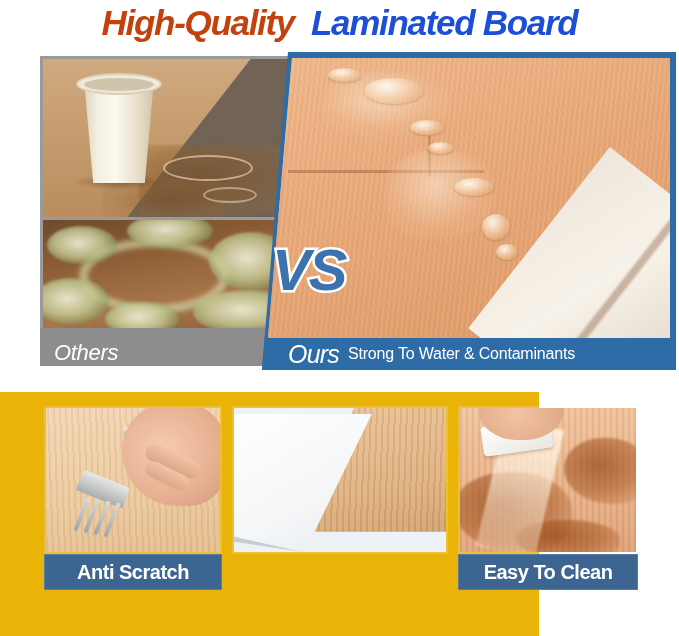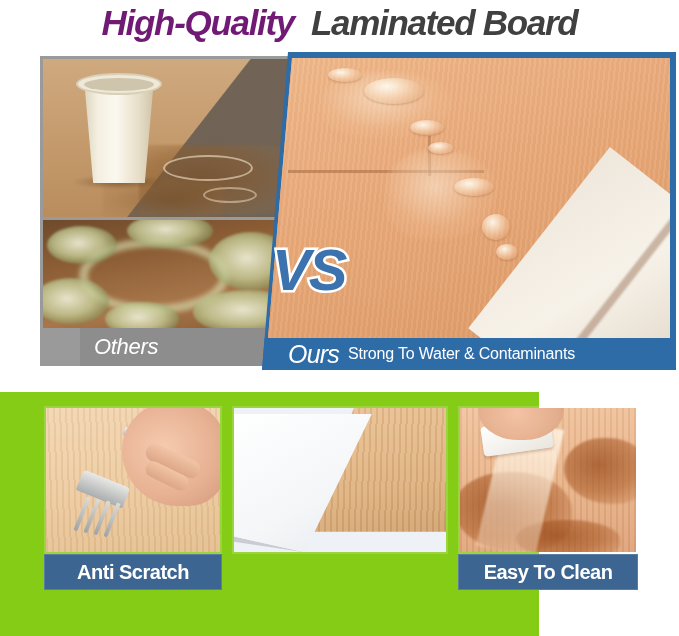--- a/index.html
+++ b/index.html
@@ -9,22 +9,22 @@
   
   #header {
     position:absolute; left:0; top:0; width:679px; height:46px;
     display:flex; align-items:center; justify-content:center;
     white-space:nowrap;
   }
   .title-word {
     font-size:35px; font-weight:bold; font-style:italic;
     letter-spacing:-1.3px;
   }
-  .title-dark { color:#701a75; }
-  .title-blue { color:#404040; margin-left:17px; }
+  .title-dark { color:#c2410c; }
+  .title-blue { color:#1d4ed8; margin-left:17px; }
 
   
   #compare {
     position:absolute; left:0; top:46px; width:679px; height:330px;
   }
 
   
   #others-wrap {
     position:absolute; left:40px; top:10px; width:252px; height:310px;
     background:#9a9a9a; padding:3px 3px 0 3px;
@@ -90,21 +90,21 @@
     filter:blur(1.1px);
   }
   .mold-ring {
     position:absolute; border-radius:50%;
     border:9px solid rgba(214,222,176,0.62);
     filter:blur(2.4px);
   }
   #others-label {
     position:absolute; left:0; bottom:0; width:252px; height:38px;
     background:#8d8d8d;
-    display:flex; align-items:center; padding-left:14px;margin-left:40px;
+    display:flex; align-items:flex-end; padding-left:14px;
   }
   #others-strong {
     color:#ffffff; font-size:22px; font-style:italic; font-weight:normal;
     letter-spacing:-0.3px;
   }
   #others-sub {
     color:#ffffff; font-size:16px; margin-left:10px; letter-spacing:-0.2px;
   }
 
   
@@ -170,21 +170,21 @@
     font-size:58px; font-weight:bold; font-style:italic;
     color:#3c72ad; letter-spacing:-2px;
     -webkit-text-stroke:5px #ffffff;
     paint-order:stroke fill;
     z-index:6;
   }
 
   
   #features {
     position:absolute; left:0; top:392px; width:539px; height:244px;
-    background:#84cc16;
+    background:#eab308;
   }
   .card {
     position:absolute; top:14px; height:186px;
   }
   .card .thumb {
     width:100%; height:148px; overflow:hidden; position:relative;
     border:2px solid rgba(255,255,255,0.18);
   }
   .card .cap {
     width:100%; height:36px; background:#3d6591;

